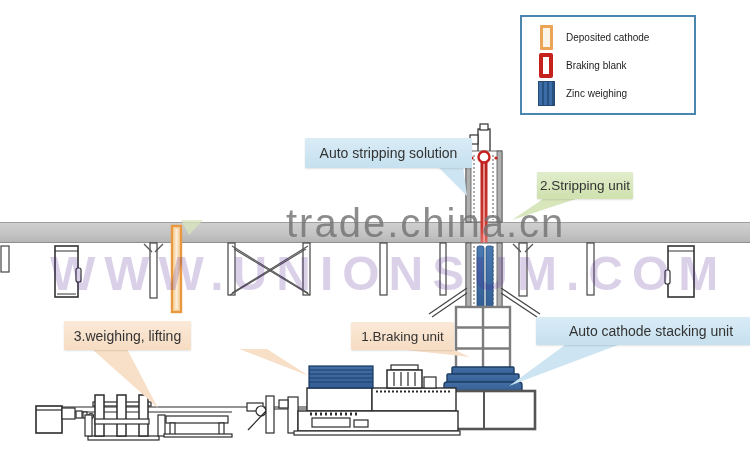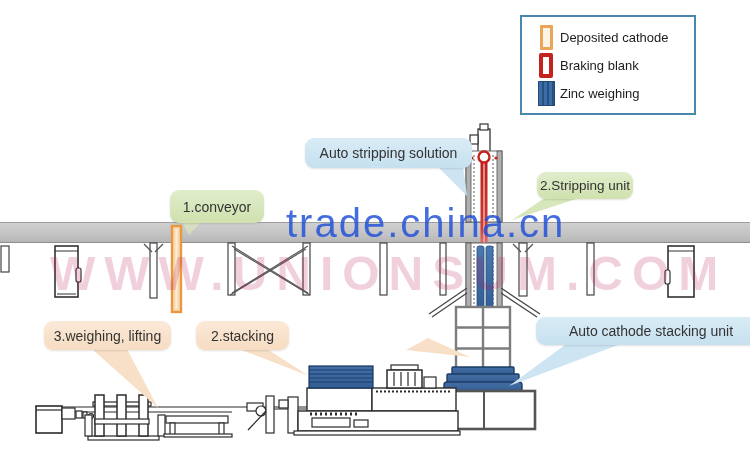--- a/index.html
+++ b/index.html
@@ -5,48 +5,48 @@
   html,body{margin:0;padding:0;background:#fff;}
   #canvas{
     position:relative;width:750px;height:472px;background:#fff;overflow:hidden;
     font-family:"Liberation Sans", sans-serif;
   }
   #art{position:absolute;left:0;top:0;}
   
   .wm-big{
     position:absolute;left:50px;top:246px;white-space:nowrap;
     font-size:48px;font-weight:bold;letter-spacing:9px;
-    color:#be185d;opacity:0.20;pointer-events:none;
+    color:#4c1d95;opacity:0.20;pointer-events:none;
   }
   .wm-trade{
     position:absolute;left:286px;top:201px;white-space:nowrap;
-    font-size:40px;letter-spacing:2px;color:#1d4ed8;opacity:0.82;pointer-events:none;
+    font-size:40px;letter-spacing:2px;color:#737373;opacity:0.82;pointer-events:none;
   }
   
   .legend{
     position:absolute;left:520px;top:15px;width:176px;height:100px;
     background:#fff;border:2px solid #4a86ad;box-sizing:border-box;
     display:flex;flex-direction:column;justify-content:space-around;padding:6px 0 6px 13px;
   }
   .lrow{display:flex;align-items:center;}
   .swwrap{width:22px;display:flex;justify-content:center;}
-  .ltext{font-size:13px;color:#1c1c1c;margin-left:3px;}
+  .ltext{font-size:10px;color:#1c1c1c;margin-left:9px;}
   .sw-deposited{width:7px;height:19px;border:3px solid #eaa556;background:#fdf4e8;border-radius:1px;}
   .sw-blank{width:6px;height:17px;border:4px solid #c5211d;background:#fff;border-radius:2px;}
   .sw-zinc{width:15px;height:23px;border:1px solid #254a73;
     background:repeating-linear-gradient(90deg,#3c6da8 0 3px,#27527f 3px 5px);}
   
   .bubble{
     position:absolute;display:flex;align-items:center;justify-content:center;
-    font-size:13.5px;color:#333;border-radius:9px;box-sizing:border-box;
+    font-size:13.5px;color:#333;border-radius:1px;box-sizing:border-box;
     box-shadow:0 1px 2px rgba(0,0,0,0.12);white-space:nowrap;
   }
   .b-blue{background:linear-gradient(180deg,#d9ecf6,#c6e0ef);}
   .b-green{background:linear-gradient(180deg,#e0edcc,#cfe1ad);}
-  .b-peach{background:linear-gradient(180deg,#fbe9d8,#f6dcc2);}
+  .b-peach{background:linear-gradient(180deg,#fbe9d8,#f6dcc2);margin-left:20px;}
 </style>
 </head>
 <body>
 
 <div id="canvas">
 
   <svg id="art" width="750" height="472" viewBox="0 0 750 472">
     <defs>
       <linearGradient id="beamGrad" x1="0" y1="0" x2="0" y2="1">
         <stop offset="0" stop-color="#d0d0d0"></stop>
@@ -244,18 +244,17 @@
     <div class="lrow">
       <span class="swwrap">
           <span class="sw-zinc"></span>
         </span>
       <span class="ltext">Zinc weighing</span>
     </div>
   </div>
 
   <div class="bubble b-blue" style="left:305px;top:138px;width:167px;height:30px;font-size:14px">Auto stripping solution</div>
   <div class="bubble b-green" style="left:537px;top:172px;width:96px;height:27px">2.Stripping unit</div>
-  <div class="bubble b-green" style="left:170px;top:190px;width:94px;height:33px;font-size:14px">1.conveyor</div>
   <div class="bubble b-peach" style="left:44px;top:321px;width:127px;height:29px;font-size:14px">3.weighing, lifting</div>
-  <div class="bubble b-peach" style="left:196px;top:321px;width:93px;height:29px;font-size:14px">2.stacking</div>
+  <div class="bubble b-peach" style="left:331px;top:322px;width:103px;height:28px">1.Braking unit</div>
   <div class="bubble b-blue" style="left:536px;top:317px;width:230px;height:28px;font-size:14px">Auto cathode stacking unit</div>
 
 </div>
 
 </body></html>

